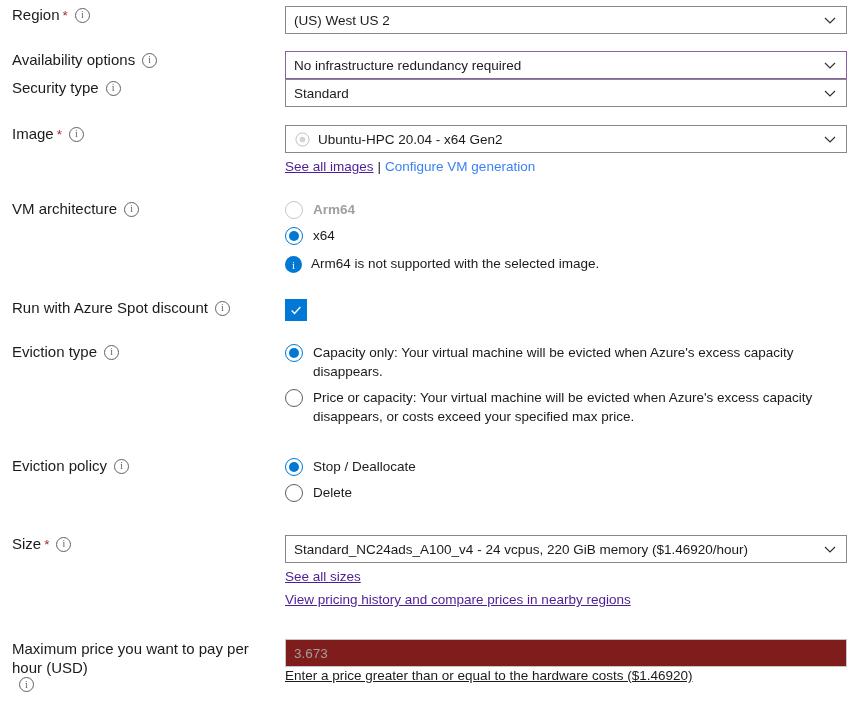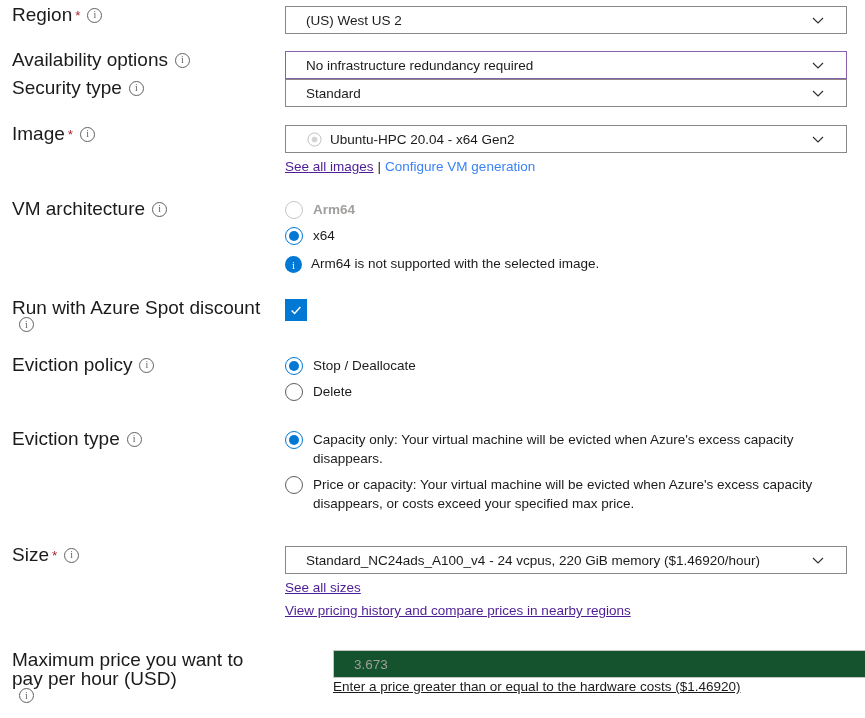--- a/index.html
+++ b/index.html
@@ -28,21 +28,21 @@
     flex: 0 0 285px;
     padding-left: 12px;
     padding-right: 8px;
     display: flex;
     align-items: center;
     flex-wrap: wrap;
     gap: 0px;
   }
   .label-col.multiline { align-items: flex-start; }
   .label-text {
-    font-size: 19px;
+    font-size: 15px;
     color: #1b1b1b;
     line-height: 18px;
   }
   .req {
     color: #a4262c;
     margin-left: 3px;
     font-size: 13.5px;
   }
   .info-icon {
     display: inline-flex;
@@ -65,28 +65,28 @@
     flex: 1 1 auto;
     padding-right: 6px;
   }
   .control {
     width: 562px;
     height: 28px;
     border: 1px solid #8a8886;
     background: #ffffff;
     display: flex;
     align-items: center;
-    padding: 0 20px;
+    padding: 0 8px;
     font-size: 13.5px;
     color: #1b1b1b;
     position: relative;
   }
   .control.accent { border-color: #8a60a8; }
   .control.readonly {
-    background: #14532d;
+    background: #7f1d1d;
     border-color: #c8c6c4;
     color: #a19f9d;
   }
   .control .value {
     flex: 1 1 auto;
     white-space: nowrap;
     overflow: hidden;
     text-overflow: ellipsis;
   }
   .chevron {
@@ -185,21 +185,21 @@
   }
   .r-region { margin-top: 6px; }
   .r-avail { margin-top: 17px; }
   .r-sec { }
   .r-image { margin-top: 18px; }
   .r-arch { margin-top: 24px; text-align: right; }
   .r-spot { margin-top: 26px; }
   .r-evict-type { margin-top: 22px; }
   .r-evict-policy { margin-top: 24px; }
   .r-size { margin-top: 26px; }
-  .r-price { margin-top: 30px; gap: 48px; }
+  .r-price { margin-top: 30px; }
   .label-multi { line-height: 19px; }
 </style>
 </head>
 <body>
 
 <div class="form">
 
   <div class="row r-region">
     <div class="label-col">
       <span class="label-text">Region</span>
@@ -307,50 +307,50 @@
     </div>
     <div class="field-col">
       <span class="checkbox">
         <svg width="14" height="14" viewBox="0 0 16 16">
             <path d="M3 8.5 L6.4 12 L13 4.6" fill="none" stroke="#ffffff" stroke-width="1.6"></path>
           </svg>
       </span>
     </div>
   </div>
 
+  <div class="row r-evict-type">
+    <div class="label-col">
+      <span class="label-text">Eviction type</span>
+      <span class="info-icon"></span>
+    </div>
+    <div class="field-col">
+      <div class="radio-row">
+        <span class="radio checked"></span>
+        <span class="radio-label wide">Capacity only: Your virtual machine will be evicted when Azure's excess capacity disappears.</span>
+      </div>
+      <div class="radio-row">
+        <span class="radio"></span>
+        <span class="radio-label wide">Price or capacity: Your virtual machine will be evicted when Azure's excess capacity disappears, or costs exceed your specified max price.</span>
+      </div>
+    </div>
+  </div>
+
   <div class="row r-evict-policy">
     <div class="label-col">
       <span class="label-text">Eviction policy</span>
       <span class="info-icon"></span>
     </div>
     <div class="field-col">
       <div class="radio-row">
         <span class="radio checked"></span>
         <span class="radio-label">Stop / Deallocate</span>
       </div>
       <div class="radio-row">
         <span class="radio"></span>
         <span class="radio-label">Delete</span>
-      </div>
-    </div>
-  </div>
-
-  <div class="row r-evict-type">
-    <div class="label-col">
-      <span class="label-text">Eviction type</span>
-      <span class="info-icon"></span>
-    </div>
-    <div class="field-col">
-      <div class="radio-row">
-        <span class="radio checked"></span>
-        <span class="radio-label wide">Capacity only: Your virtual machine will be evicted when Azure's excess capacity disappears.</span>
-      </div>
-      <div class="radio-row">
-        <span class="radio"></span>
-        <span class="radio-label wide">Price or capacity: Your virtual machine will be evicted when Azure's excess capacity disappears, or costs exceed your specified max price.</span>
       </div>
     </div>
   </div>
 
   <div class="row r-size">
     <div class="label-col">
       <span class="label-text">Size</span>
       <span class="req">*</span>
       <span class="info-icon"></span>
     </div>

